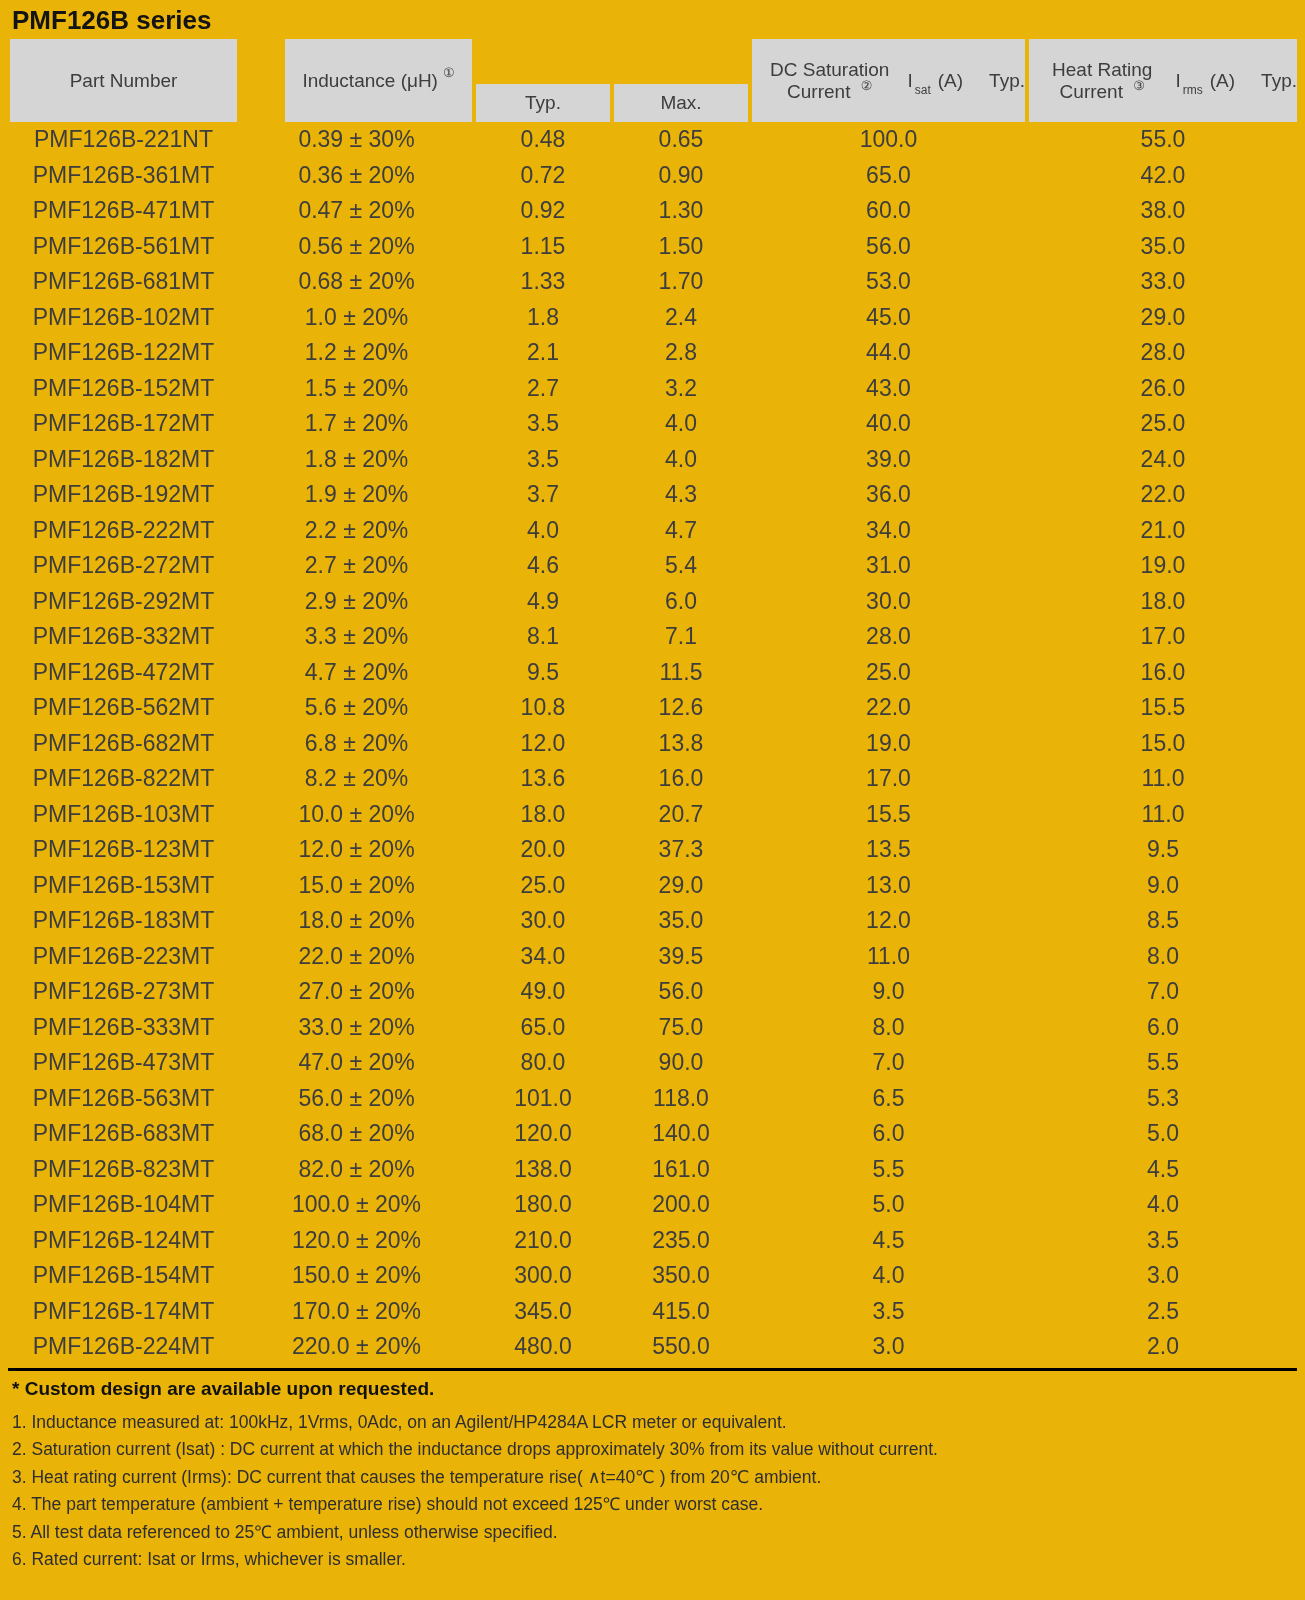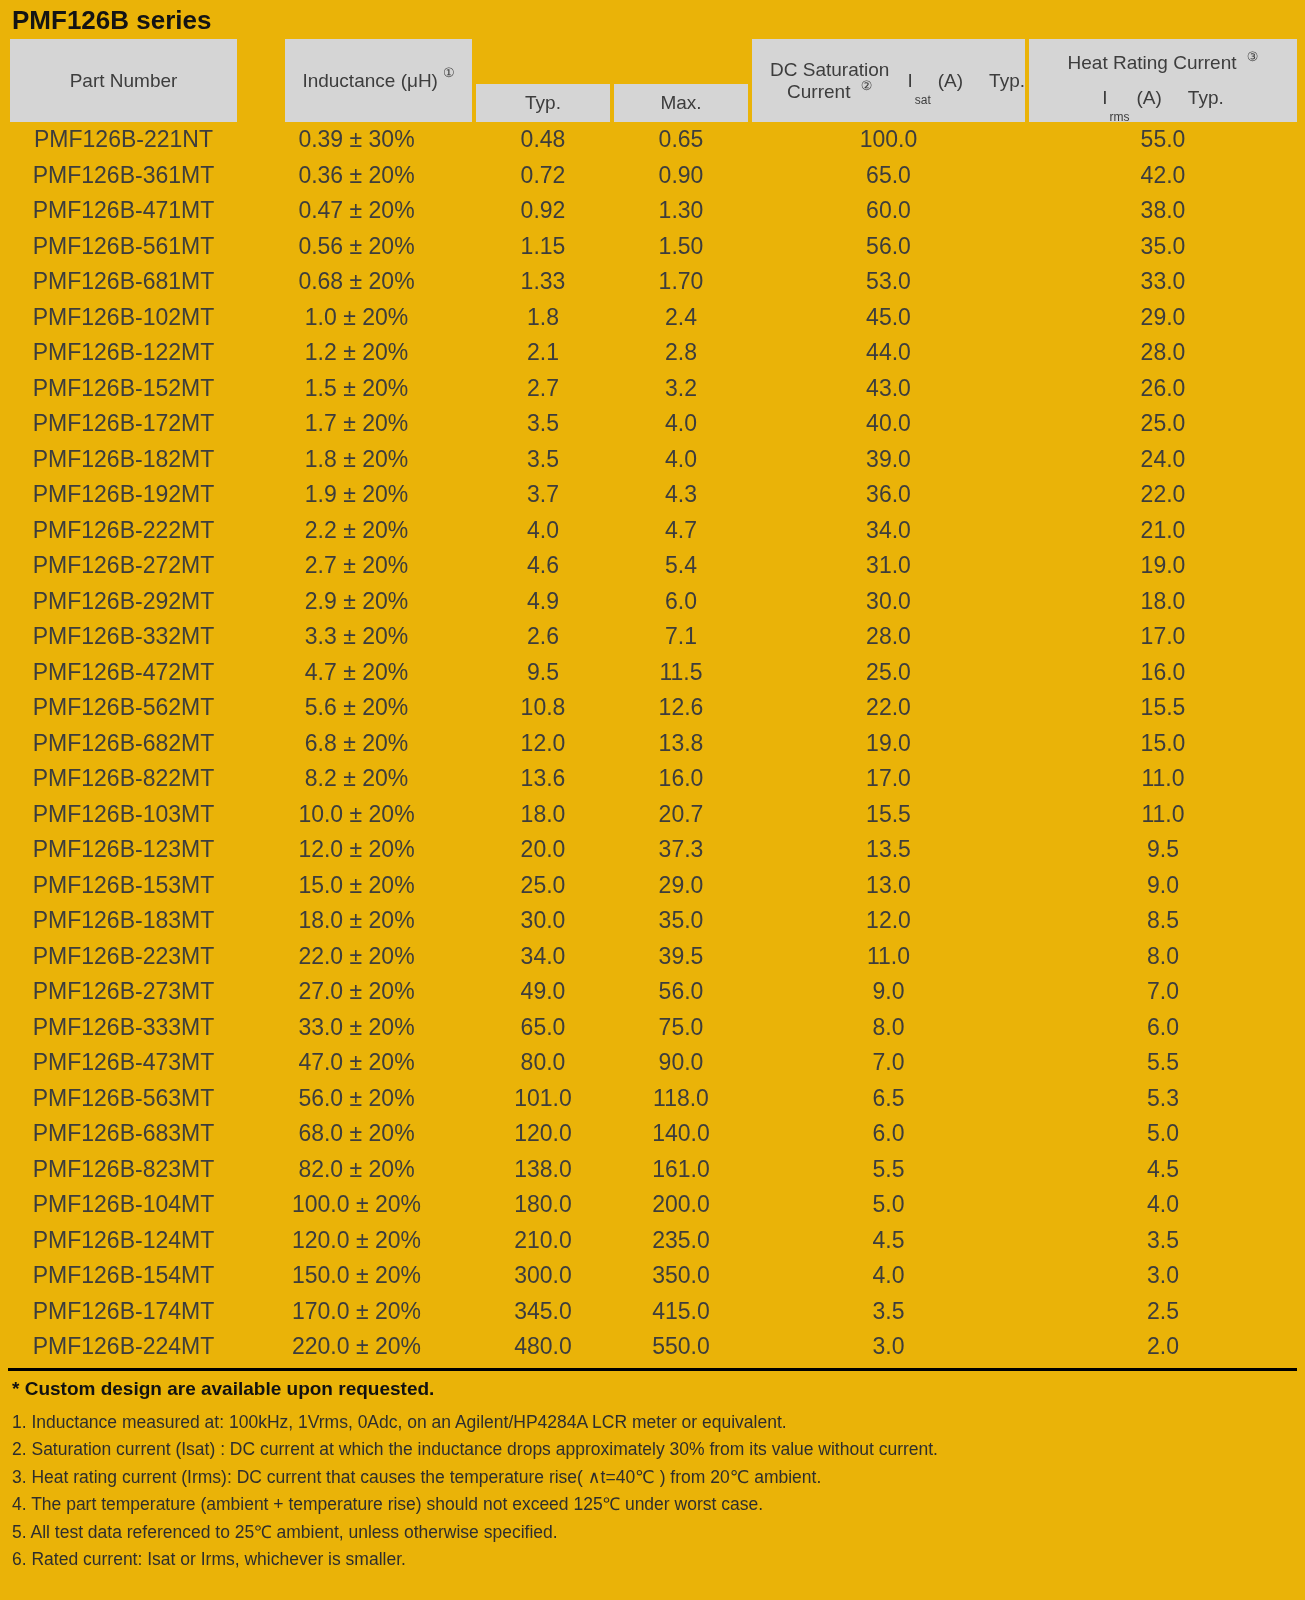--- a/index.html
+++ b/index.html
@@ -32,25 +32,25 @@
     background:#d5d5d5;
     display:flex;align-items:center;justify-content:center;
     text-align:center;
   }
   .h-part{grid-column:1;grid-row:1/3;}
   .h-ind{grid-column:2;grid-row:1/3;margin-left:44px;}
   .h-dcr{grid-column:3/5;grid-row:1;}
   .h-typ{grid-column:3;grid-row:2;}
   .h-max{grid-column:4;grid-row:2;}
   .h-sat{grid-column:5;grid-row:1/3;flex-direction:row;justify-content:space-evenly;}
-  .h-heat{grid-column:6;grid-row:1/3;flex-direction:column;justify-content:space-evenly;}
+  .h-heat{grid-column:6;grid-row:1/3;flex-direction:row;justify-content:space-evenly;}
   .sup{font-size:13px;position:relative;top:-8px;margin-left:5px;}
   .subline{display:flex;align-items:center;}
   .subline .sym{font-size:19px;}
-  .subline sub{font-size:12px;position:relative;top:19px;margin-left:2px;}
+  .subline sub{font-size:12px;position:relative;top:9px;margin-left:2px;}
   .subline .unit{margin-left:7px;}
   .subline .typ{margin-left:26px;}
   .tbody{font-size:23px;}
   .row{height:35.5px;align-items:center;}
   .cell{text-align:center;white-space:nowrap;}
   .bottom-rule{
     margin:3px 0 0 8px;width:1289px;height:3px;background:#000000;
   }
   .custom-note{
     margin:7px 0 0 12px;
@@ -231,21 +231,21 @@
         <div class="cell">2.9 ± 20%</div>
         <div class="cell">4.9</div>
         <div class="cell">6.0</div>
         <div class="cell">30.0</div>
         <div class="cell">18.0</div>
       </div>
 
       <div class="grid row">
         <div class="cell">PMF126B-332MT</div>
         <div class="cell">3.3 ± 20%</div>
-        <div class="cell">2.6</div>
+        <div class="cell">8.1</div>
         <div class="cell">7.1</div>
         <div class="cell">28.0</div>
         <div class="cell">17.0</div>
       </div>
 
       <div class="grid row">
         <div class="cell">PMF126B-472MT</div>
         <div class="cell">4.7 ± 20%</div>
         <div class="cell">9.5</div>
         <div class="cell">11.5</div>

